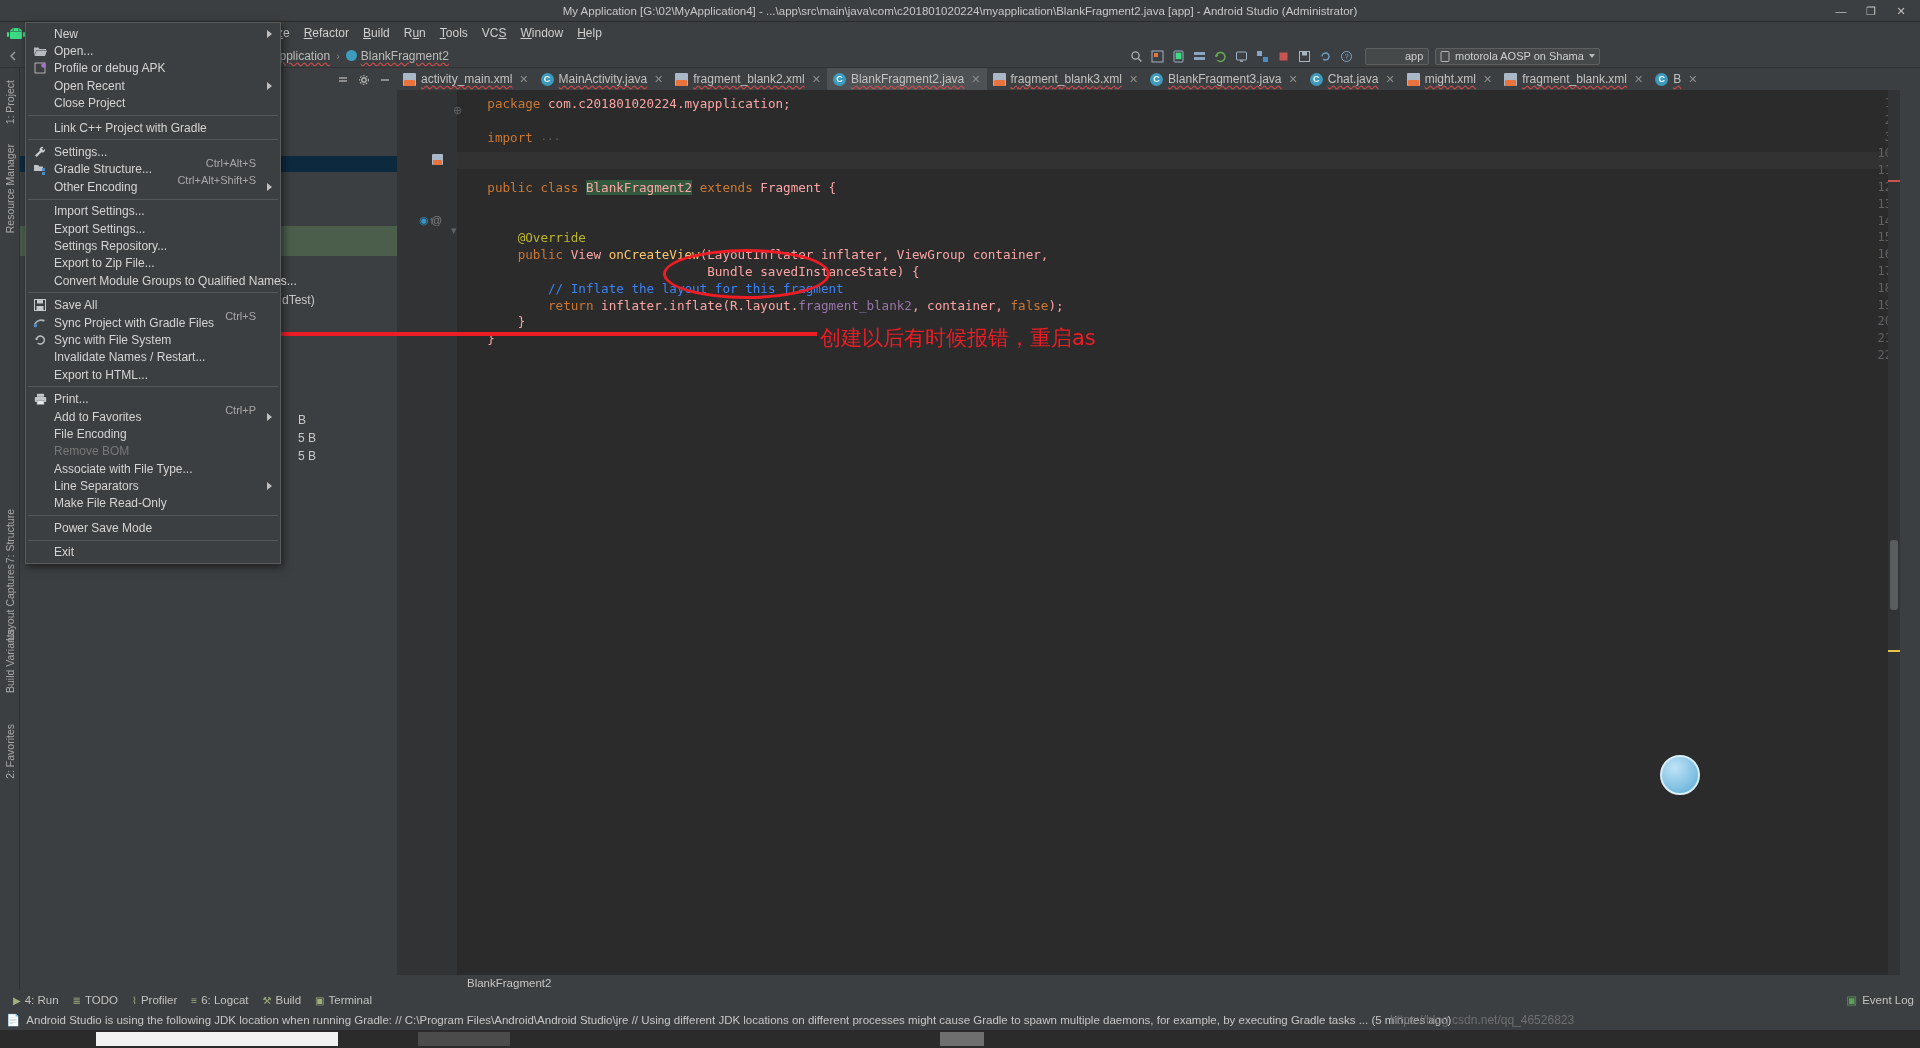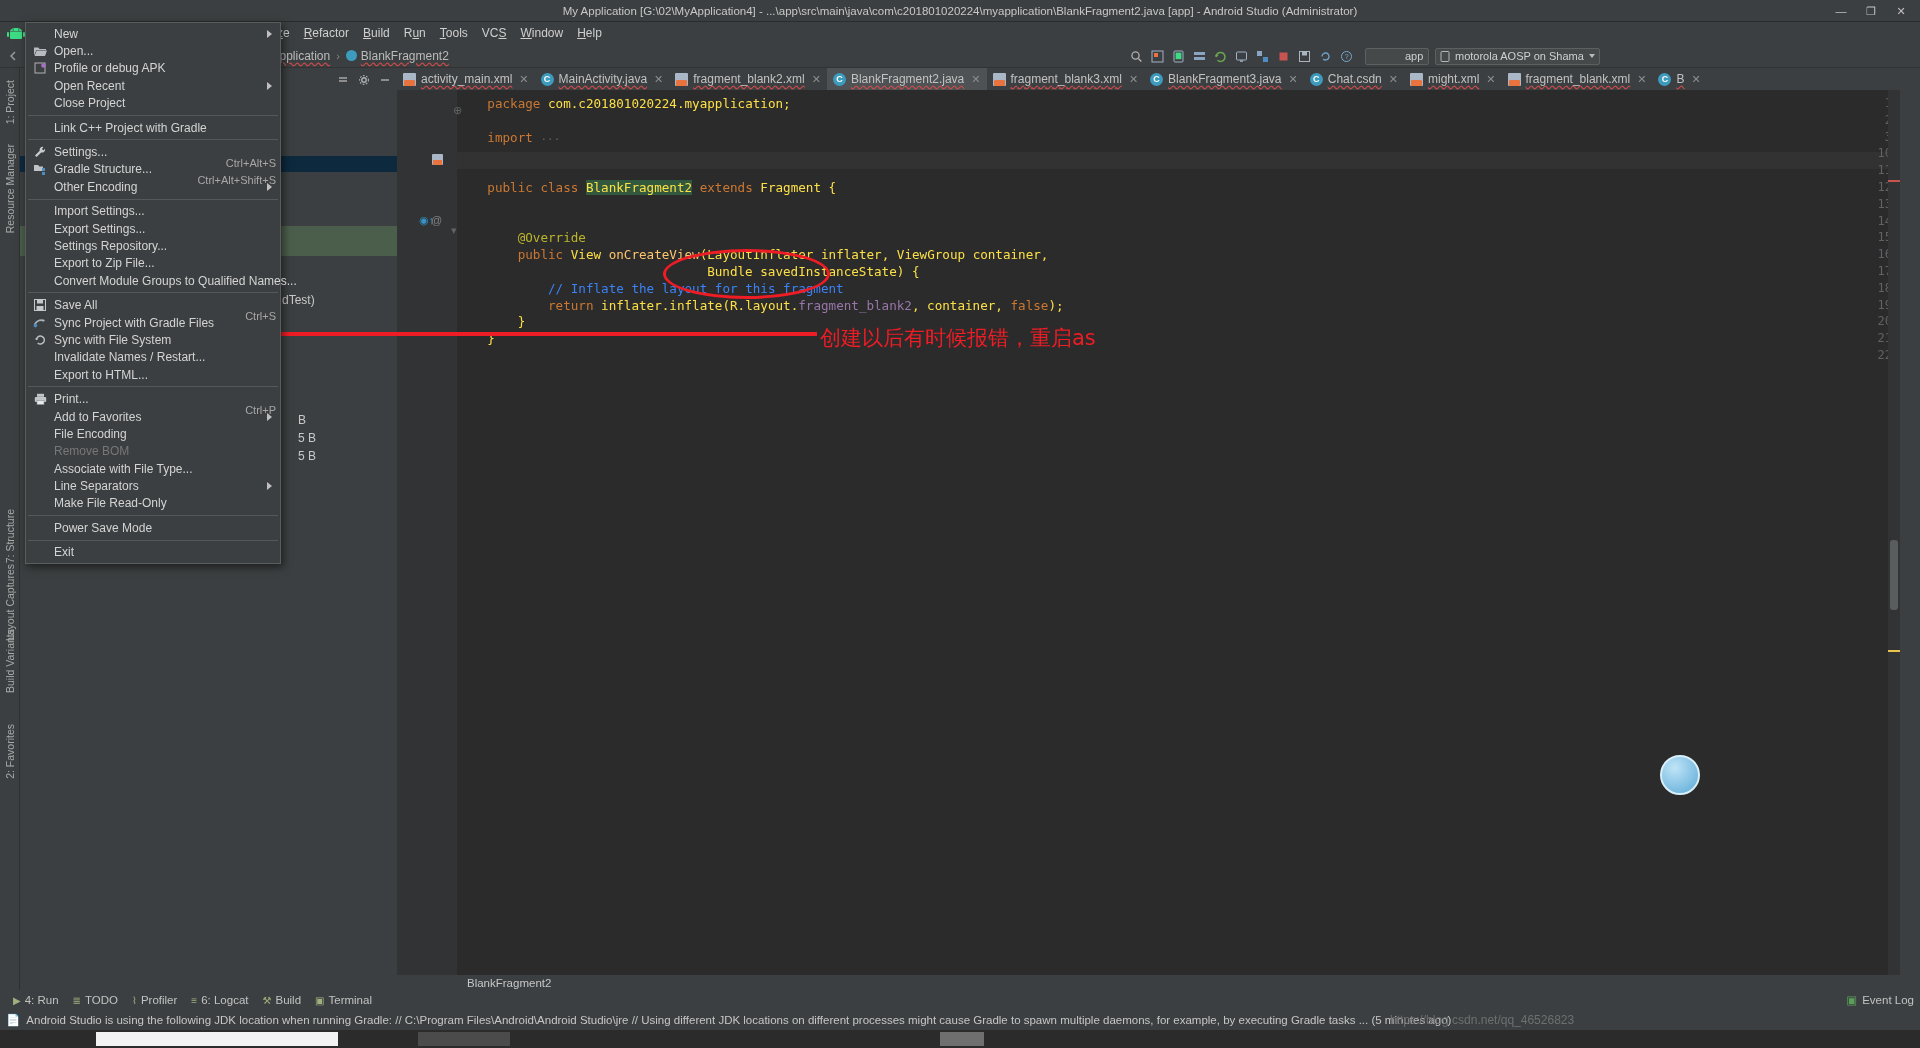--- a/index.html
+++ b/index.html
@@ -76,21 +76,21 @@
 
   
   .editor{ position:absolute; left:397px; top:90px; width:1503px; height:900px; background:#2b2b2b; }
   .gutter{ position:absolute; left:0; top:0; width:60px; height:900px; background:#313335; }
   .lnum{ position:absolute; right:8px; font-size:12px; color:#606366;
     font-family:"DejaVu Sans Mono", monospace; }
   .code{ position:absolute; left:60px; top:0; font-family:"DejaVu Sans Mono", monospace;
     font-size:12.6px; white-space:pre; }
   .cl{ position:absolute; left:0; }
   .kw{ color:#cc7832; } .cmt{ color:#3b82f6; }
-  .ann{ color:#bbb529; } .id{ color:#fde047;text-align:center; } .fn{ color:#ffc66d; }
+  .ann{ color:#bbb529; } .id{ color:#fca5a5;text-align:center; } .fn{ color:#ffc66d; }
   .fld{ color:#9876aa; } .hl{ background:#32593d; }
   .caretline{ position:absolute; left:60px; right:0; height:17px; background:#323232; }
   .ed-right{ position:absolute; right:0; top:0; width:12px; height:900px; background:#313335; }
   .fold{ position:absolute; color:#606366; font-size:11px; }
 
   
   .ellipse{ position:absolute; border:3px solid #ee1c25; border-radius:50%; }
   .redbox{ position:absolute; border:3px solid #ee1c25; }
   .cn-note{ position:absolute; color:#ee1c25; font-size:21px; font-family:"DejaVu Sans", sans-serif;
     white-space:nowrap; }
@@ -100,21 +100,21 @@
     border-right:18px solid #ee1c25; }
 
   
   .dropdown{ position:absolute; left:25px; top:22px; width:256px; background:#3c3f41;
     border:1px solid #5a5d5e; box-shadow:2px 3px 8px rgba(0,0,0,.55); padding:2px 0; z-index:60;}
   .mi{ position:relative; height:17.4px; display:flex; align-items:center; font-size:12px;
     color:#d4d4d4; padding-left:28px; padding-right:8px; white-space:nowrap; }
   .mi.disabled{ color:#777777; }
   .mi .ico{ position:absolute; left:6px; width:16px; height:14px; display:flex;
     align-items:center; justify-content:center; font-size:11px; color:#b9b9b9; }
-  .mi .accel{ position:absolute; right:4px; font-size:11px; color:#a7a7a7;margin-top:21px; }
+  .mi .accel{ position:absolute; right:24px; font-size:11px; color:#a7a7a7;margin-top:21px; }
   .mi .sub{ position:absolute; right:8px; width:0;height:0;
     border-top:4px solid transparent;border-bottom:4px solid transparent;border-left:5px solid #c0c0c0;}
   .msep{ height:1px; background:#555859; margin:3px 2px; }
 
   
   .bottombar{ position:absolute; left:0; top:990px; width:1920px; height:20px; background:#3c3f41;
     display:flex; align-items:center; gap:2px; padding-left:6px; }
   .btab{ display:flex; align-items:center; gap:4px; font-size:11.5px; color:#c2c2c2; padding:1px 7px;}
   .bottombar .right{ position:absolute; right:6px; display:flex; align-items:center; gap:5px;
     font-size:11.5px; color:#c2c2c2;}
@@ -385,21 +385,21 @@
         <span class="wiggle">fragment_blank3.xml</span>
         <span class="x">✕</span>
       </div>
       <div class="etab">
         <span class="ficon java">C</span>
         <span class="wiggle">BlankFragment3.java</span>
         <span class="x">✕</span>
       </div>
       <div class="etab">
         <span class="ficon java">C</span>
-        <span class="wiggle">Chat.csdn</span>
+        <span class="wiggle">Chat.java</span>
         <span class="x">✕</span>
       </div>
       <div class="etab">
         <span class="ficon xml"></span>
         <span class="wiggle">might.xml</span>
         <span class="x">✕</span>
       </div>
       <div class="etab">
         <span class="ficon xml"></span>
         <span class="wiggle">fragment_blank.xml</span>

